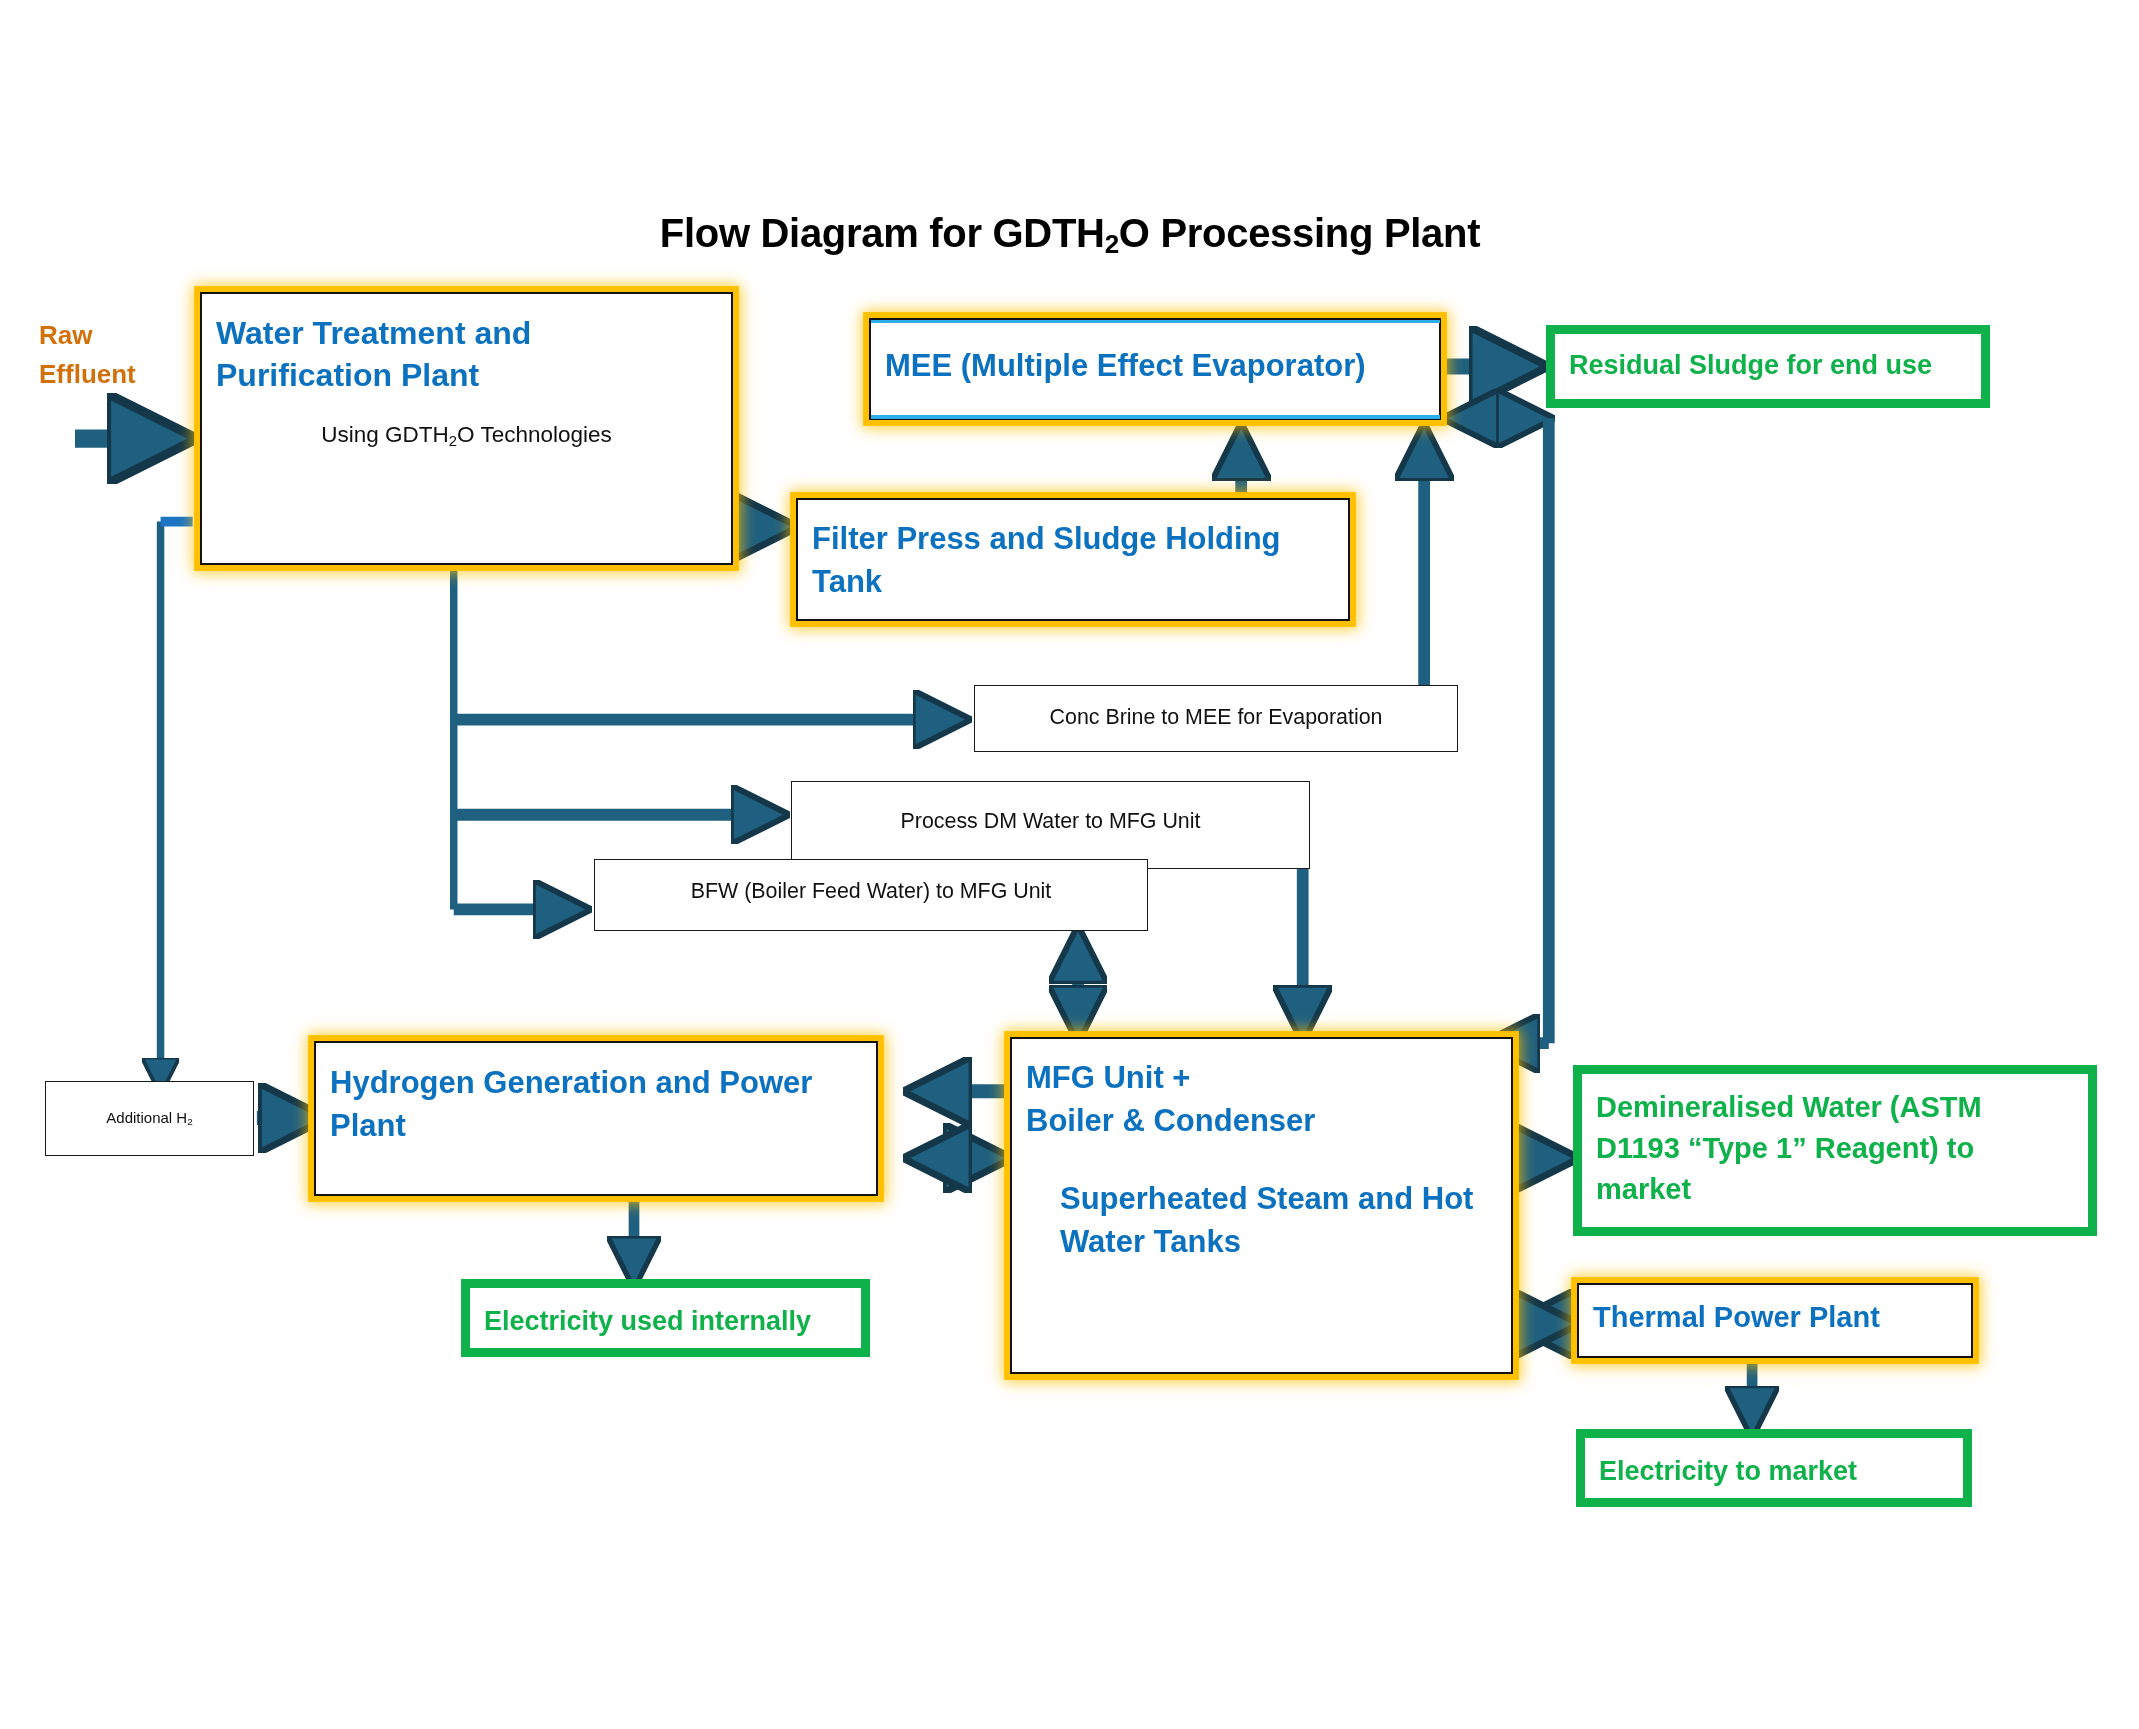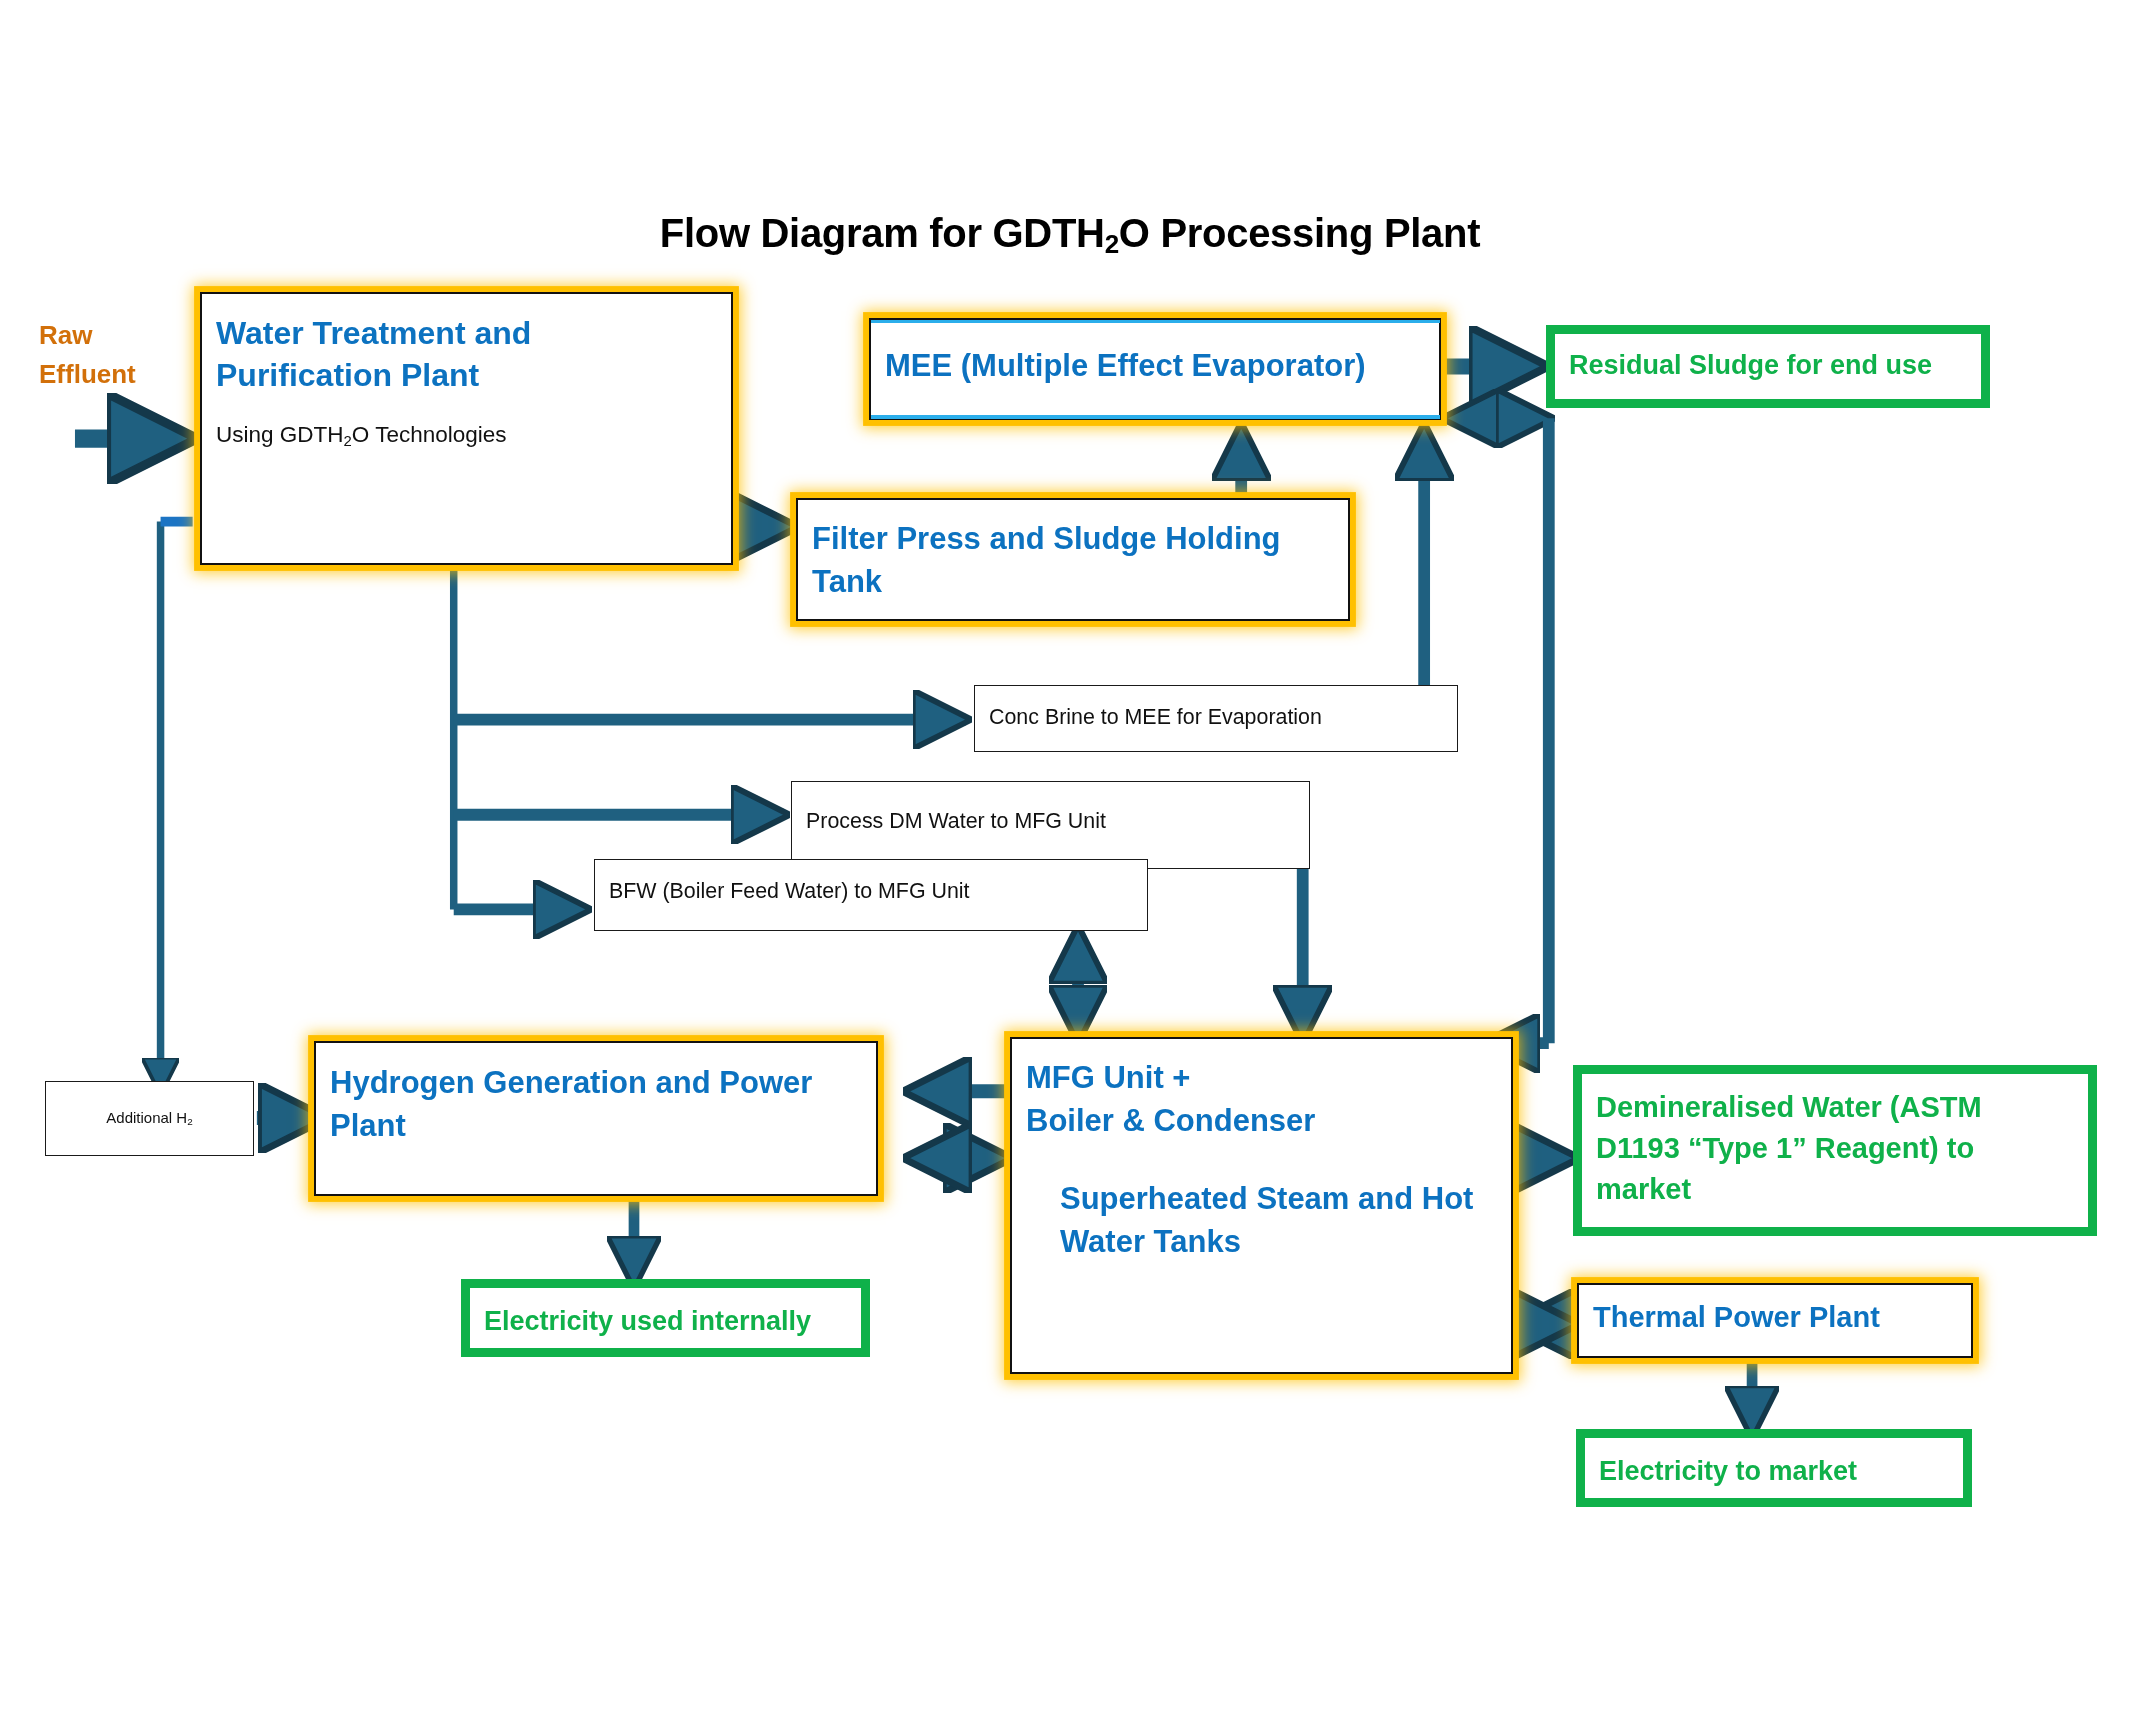--- a/index.html
+++ b/index.html
@@ -35,21 +35,21 @@
 
   
   .green{border:9.6px solid #0FB14A;background:#ffffff;}
 
   
   .plain{border:1.6px solid #1a1a1a;background:#ffffff;}
 
   .txt{position:absolute;left:0;right:0;padding:0 14px;box-sizing:border-box;}
   .blue{color:#0C72C0;font-weight:bold;}
   .greentxt{color:#0FB14A;font-weight:bold;}
-  .black{color:#111111;font-weight:normal;}
+  .black{color:#111111;font-weight:normal;text-align:center;}
   .orange{color:#D2700A;font-weight:bold;}
 
   
   .t-wtp-title{top:18px;font-size:32px;line-height:1.32;}
   .t-wtp-sub{top:126px;font-size:22.5px;line-height:1.3;}
   .t-mee{top:26px;font-size:31px;line-height:1.3;}
   .t-sludge{top:14px;font-size:27px;line-height:1.3;}
   .t-filter{top:18px;font-size:31px;line-height:1.38;}
   .t-small{top:18px;font-size:21.4px;line-height:1.3;}
   .t-hgp{top:18px;font-size:31px;line-height:1.4;}

